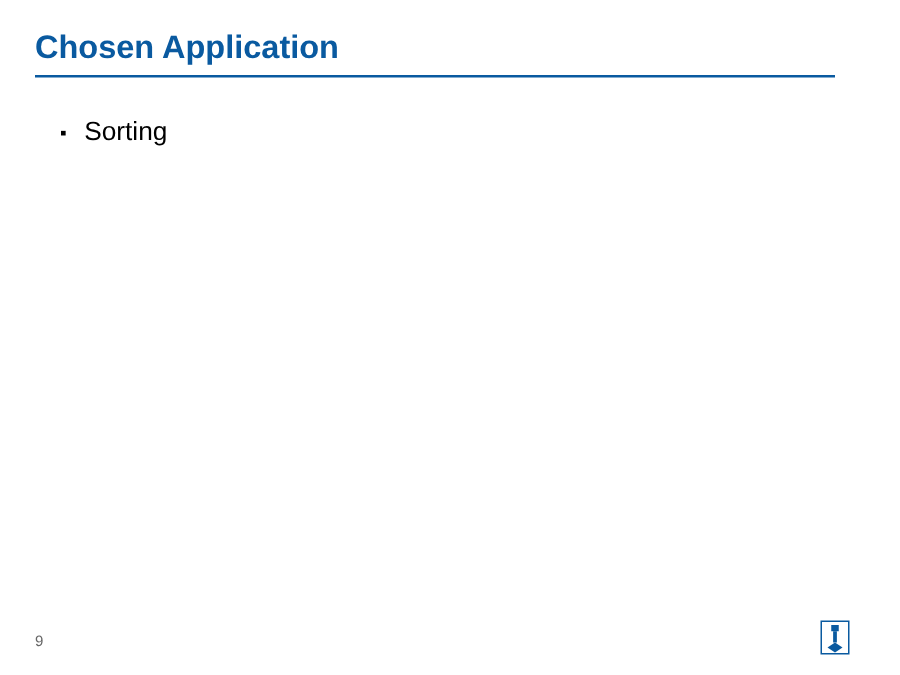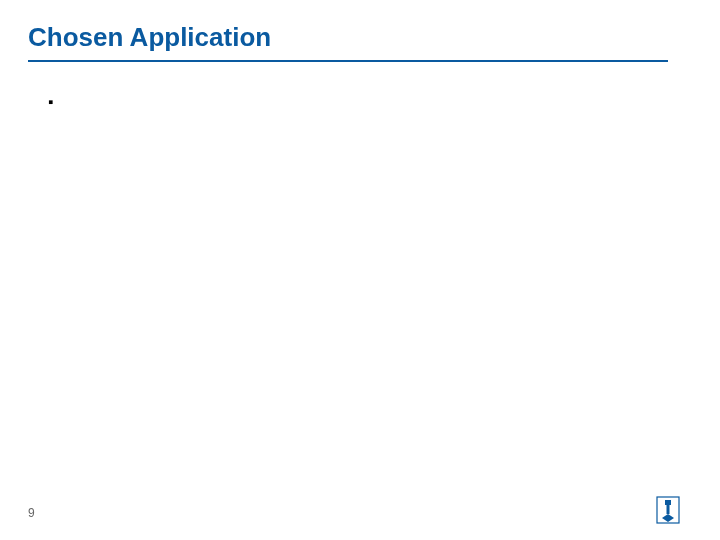--- a/index.html
+++ b/index.html
@@ -74,20 +74,21 @@
 <body>
 
 <div class="slide">
 
   <div class="title">Chosen Application</div>
 
   <div class="title-underline"></div>
 
   <div class="bullet-row">
     <span class="bullet-mark">▪</span>
+    <span class="bullet-text">Sorting</span>
   </div>
 
   <div class="page-number">9</div>
 
   <div class="logo">
     <svg viewBox="0 0 24 28">
       <rect x="1" y="1" width="22" height="26" fill="none" stroke="#0a5aa0" stroke-width="1.2"></rect>
       <rect x="9" y="4" width="6" height="5" fill="#0a5aa0"></rect>
       <rect x="10.5" y="9" width="3" height="9" fill="#0a5aa0"></rect>
       <path d="M6 22 L12 18 L18 22 L12 26 Z" fill="#0a5aa0"></path>

